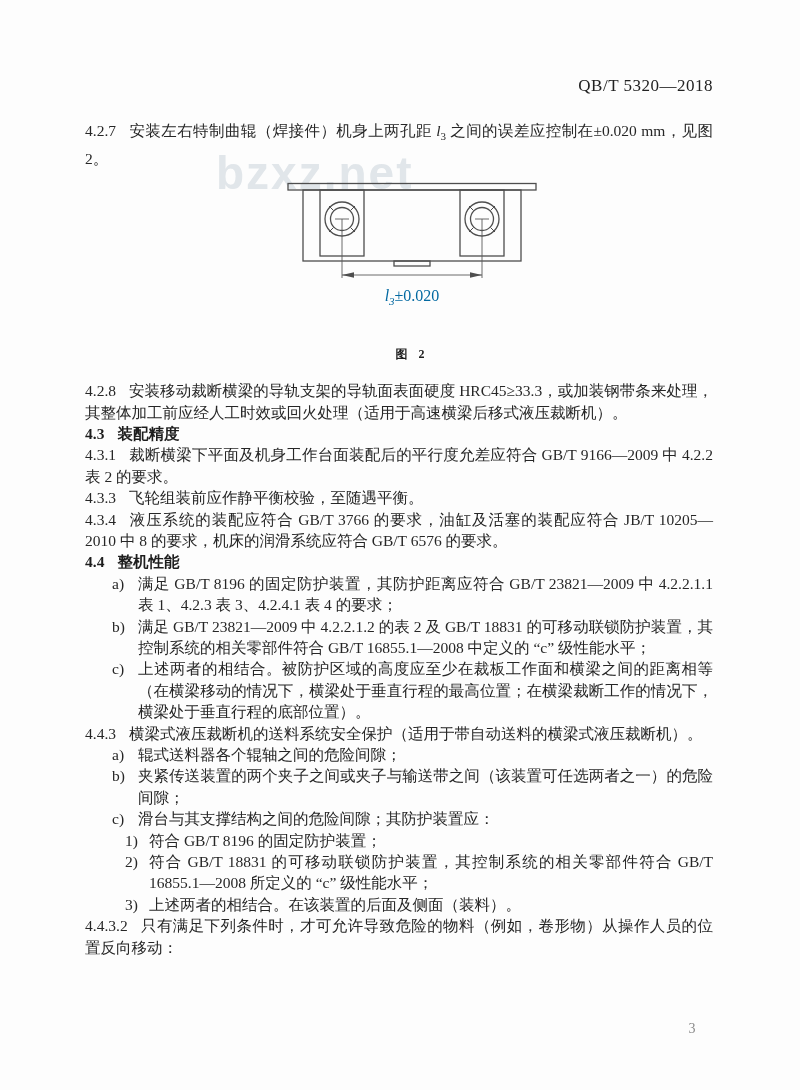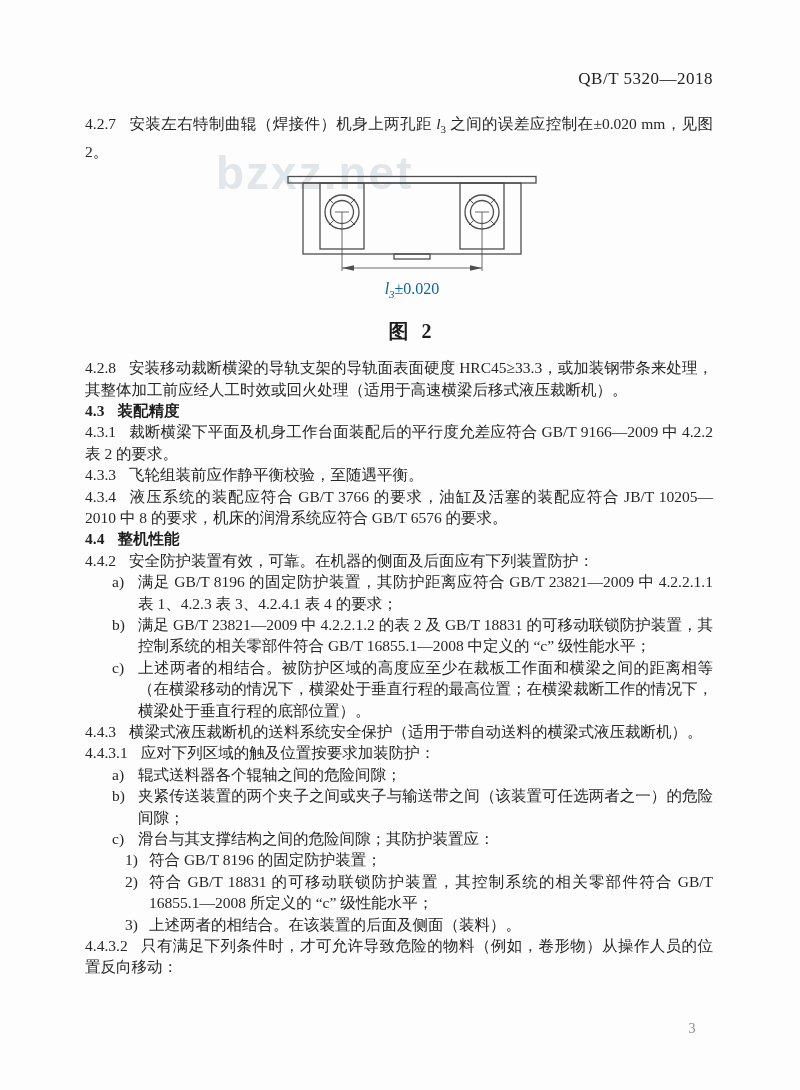--- a/index.html
+++ b/index.html
@@ -22,21 +22,21 @@
     font-size: 46px;
     letter-spacing: 2px;
     color: rgba(178, 191, 203, 0.38);
     z-index: 0;
     user-select: none;
     white-space: nowrap;
   }
   .content {
     position: absolute;
     left: 85px;
-    top: 68px;
+    top: 75px;
     width: 628px;
     z-index: 1;
   }
   .doc-code {
     text-align: right;
     font-size: 17px;
     letter-spacing: 0.5px;
     color: #222;
     line-height: 21px;
   }
@@ -72,22 +72,22 @@
   .dim-label {
     margin-top: 4px;
     font-size: 16px;
     line-height: 22px;
     color: #0369a1;
     font-style: italic;
   }
   .dim-label sub { font-size: 11px; }
   .dim-label .tol { font-style: normal; }
   .fig-caption {
-    margin-top: 16px;
-    font-size: 20px;
+    margin-top: 32px;
+    font-size: 12px;
     line-height: 21px;
     font-weight: bold;
     color: #1d1d1d;
     letter-spacing: 4px;
   }
   .page-num {
     position: absolute;
     left: 682px;
     top: 1021px;
     width: 20px;
@@ -169,40 +169,38 @@
     <p class="para"><span class="num">4.3.1</span><span>裁断横梁下平面及机身工作台面装配后的平行度允差应符合 GB/T 9166—2009 中 4.2.2 表 2 的要求。</span></p>
 
 
     <p class="para"><span class="num">4.3.3</span><span>飞轮组装前应作静平衡校验，至随遇平衡。</span></p>
 
     <p class="para"><span class="num">4.3.4</span><span>液压系统的装配应符合 GB/T 3766 的要求，油缸及活塞的装配应符合 JB/T 10205—2010 中 8 的要求，机床的润滑系统应符合 GB/T 6576 的要求。</span></p>
 
     <p class="para heading"><span class="num">4.4</span><span>整机性能</span></p>
 
 
-    <p class="para"><span class="num">4.4.2</span><span>安全防护装置有效，可靠。在机器的侧面及后面应有下列装置防护：</span></p>
 
     <div class="li l1">
         <span class="marker">a)</span>
         <span class="litext">满足 GB/T 8196 的固定防护装置，其防护距离应符合 GB/T 23821—2009 中 4.2.2.1.1 表 1、4.2.3 表 3、4.2.4.1 表 4 的要求；</span>
       </div>
 
     <div class="li l1">
         <span class="marker">b)</span>
         <span class="litext">满足 GB/T 23821—2009 中 4.2.2.1.2 的表 2 及 GB/T 18831 的可移动联锁防护装置，其控制系统的相关零部件符合 GB/T 16855.1—2008 中定义的 “c” 级性能水平；</span>
       </div>
 
     <div class="li l1">
         <span class="marker">c)</span>
         <span class="litext">上述两者的相结合。被防护区域的高度应至少在裁板工作面和横梁之间的距离相等（在横梁移动的情况下，横梁处于垂直行程的最高位置；在横梁裁断工作的情况下，横梁处于垂直行程的底部位置）。</span>
       </div>
 
     <p class="para"><span class="num">4.4.3</span><span>横梁式液压裁断机的送料系统安全保护（适用于带自动送料的横梁式液压裁断机）。</span></p>
 
-    <p class="para"><span class="num">4.4.3.1</span><span>应对下列区域的触及位置按要求加装防护：</span></p>
 
     <div class="li l1">
         <span class="marker">a)</span>
         <span class="litext">辊式送料器各个辊轴之间的危险间隙；</span>
       </div>
 
     <div class="li l1">
         <span class="marker">b)</span>
         <span class="litext">夹紧传送装置的两个夹子之间或夹子与输送带之间（该装置可任选两者之一）的危险间隙；</span>
       </div>

